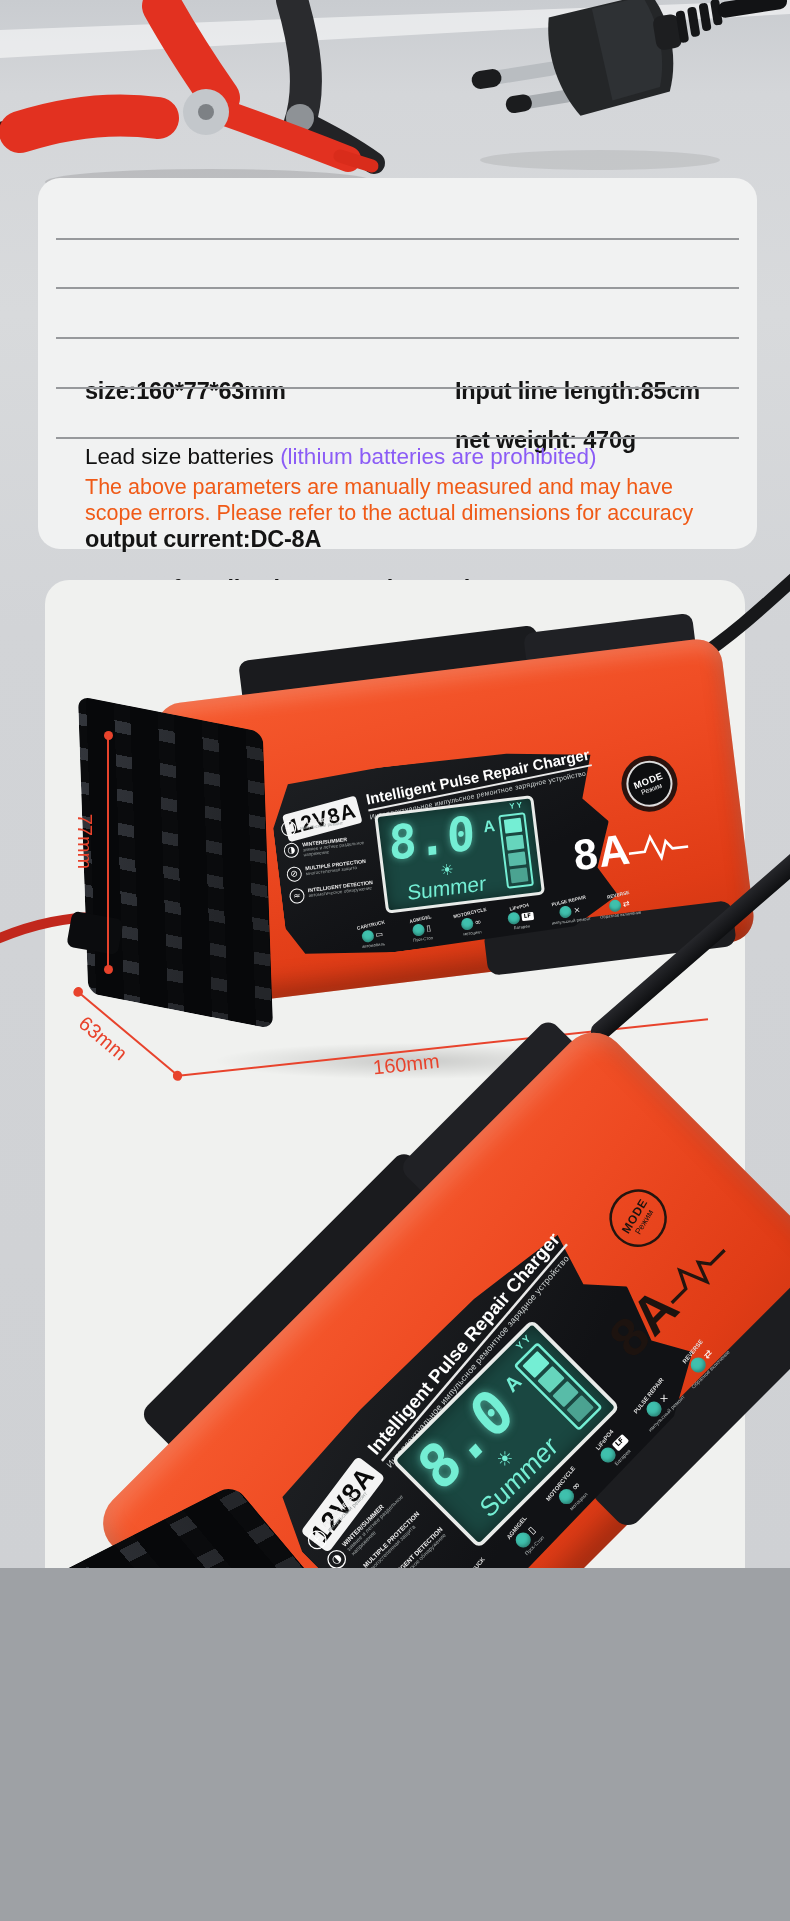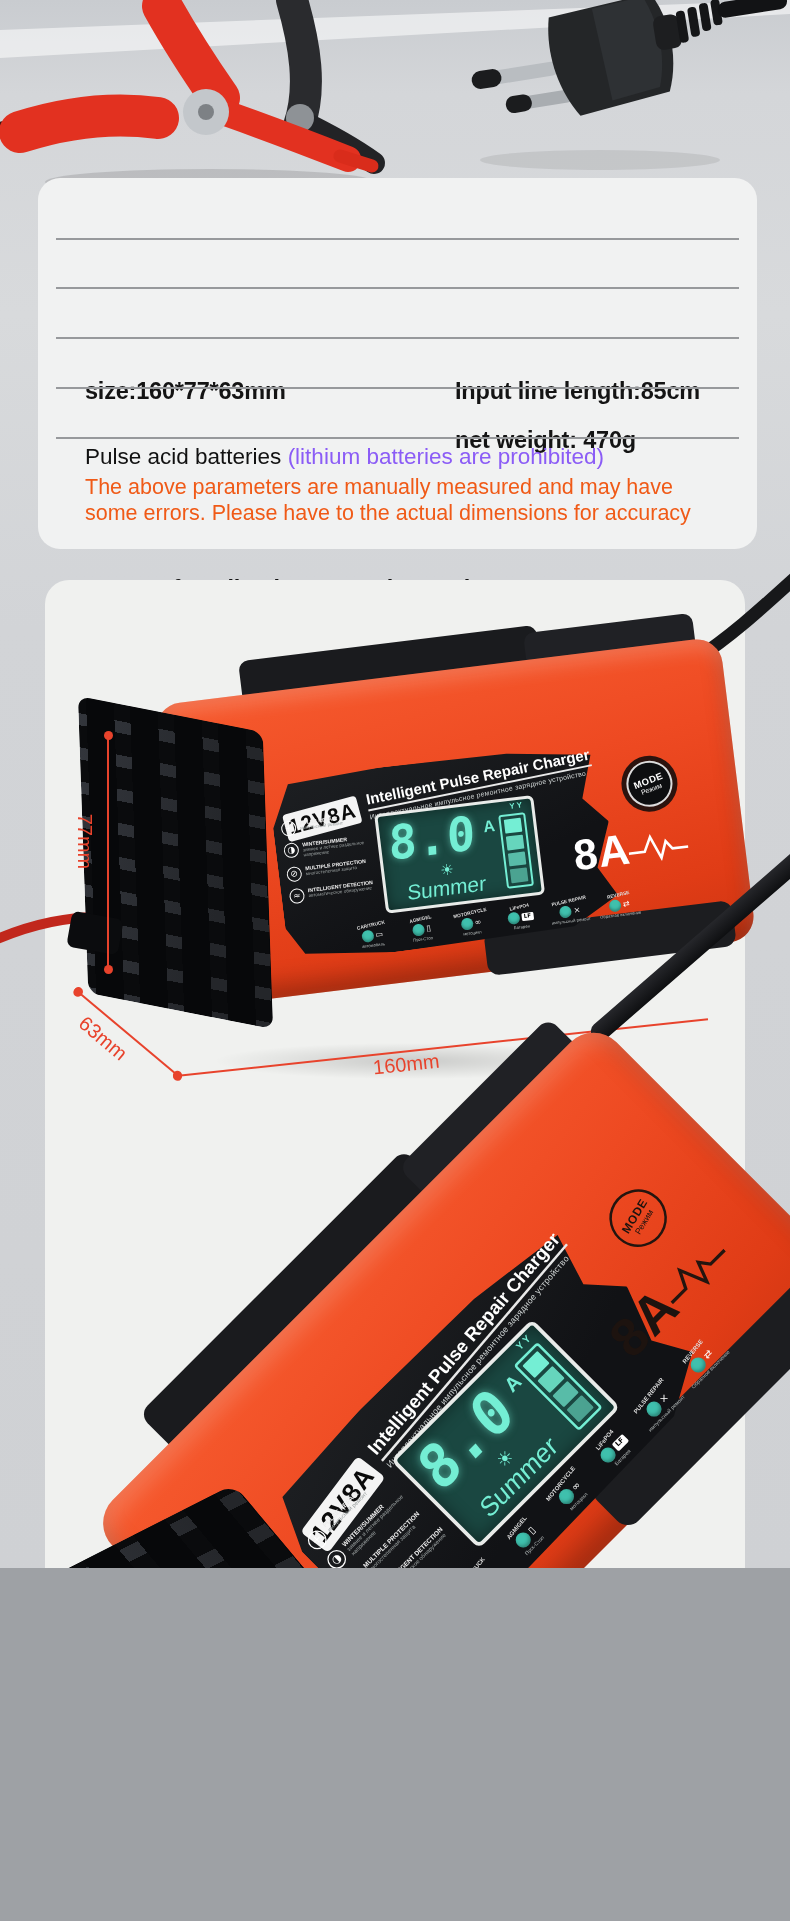--- a/index.html
+++ b/index.html
@@ -170,25 +170,26 @@
     </svg>
   </div>
 
   <div class="spec-card">
     <div class="spec-cell" style="left:47px;top:200px;">size:160*77*63mm</div>
     <div class="spec-cell" style="left:417px;top:200px;">Input line length:85cm</div>
     <div class="spec-sep" style="top:60px;"></div>
     <div class="spec-cell" style="left:417px;top:249px;">net weight: 470g</div>
     <div class="spec-sep" style="top:109px;"></div>
     <div class="spec-sep" style="top:159px;"></div>
+    <div class="spec-cell" style="left:47px;top:348px;">output current:DC-8A</div>
     <div class="spec-sep" style="top:209px;"></div>
     <div class="spec-cell" style="left:47px;top:398px;">scope of application:12V4Ah-150Ah</div>
     <div class="spec-sep" style="top:259px;"></div>
-    <div class="lead-note"><span>Pulse acid batteries </span><span class="lead-red">(lithium batteries are prohibited)</span></div>
-    <div class="disclaimer">The above parameters are manually measured and may have some errors. Please have to the actual dimensions for accuracy</div>
+    <div class="lead-note"><span>Lead size batteries </span><span class="lead-red">(lithium batteries are prohibited)</span></div>
+    <div class="disclaimer">The above parameters are manually measured and may have scope errors. Please refer to the actual dimensions for accuracy</div>
   </div>
 
   <div class="photo-card"></div>
 
   <div class="p1-shadow"></div>
   <div class="charger product1">
     <svg style="position:absolute;left:-55px;top:-40px;" width="800" height="560" viewBox="0 0 800 560">
       <path d="M695,115 C 740,85 770,55 815,15" stroke="#17181a" stroke-width="13" fill="none" stroke-linecap="round"></path>
       <path d="M100,372 C 60,372 25,382 -5,395" stroke="#c1271c" stroke-width="10" fill="none" stroke-linecap="round"></path>
     </svg>

